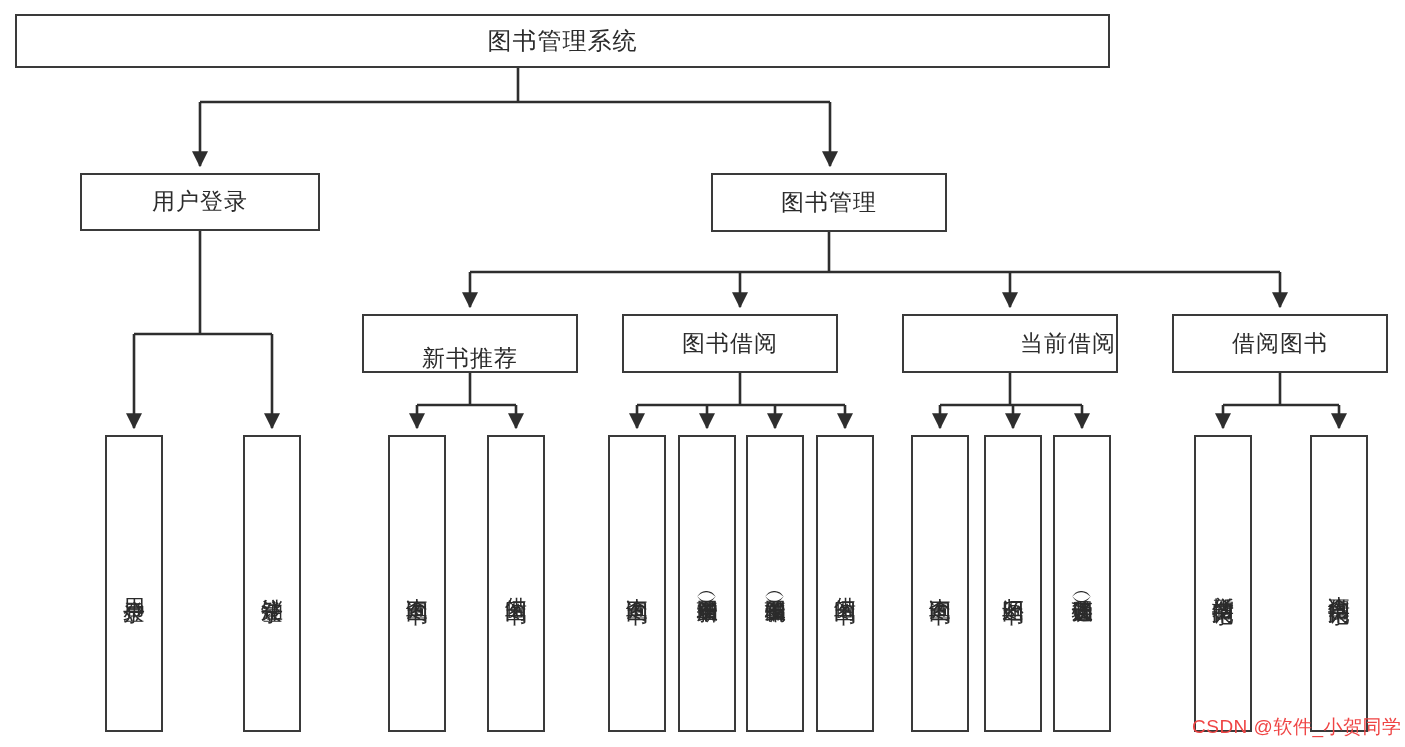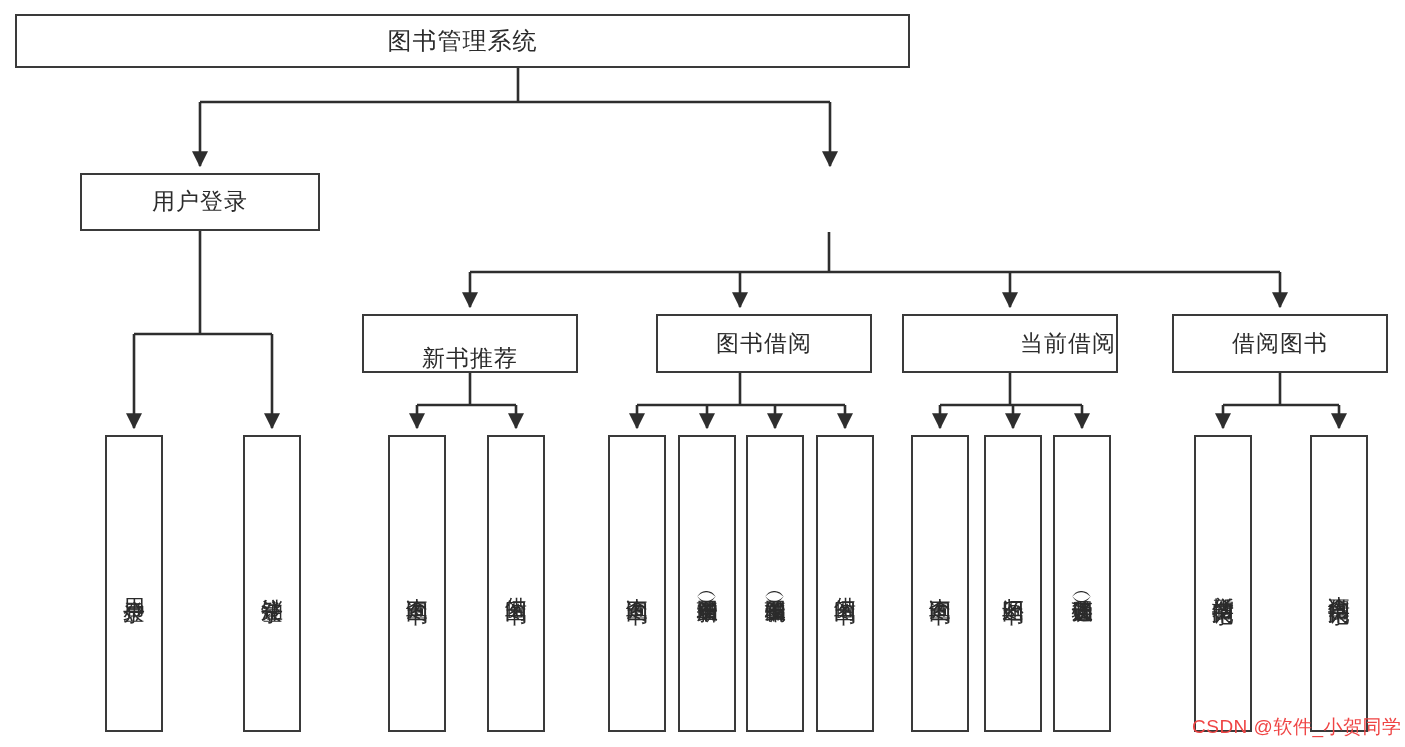--- a/index.html
+++ b/index.html
@@ -118,32 +118,35 @@
       <path d="M 1013 405 L 1013 428" marker-end="url(#arrow)"></path>
       <path d="M 1082 405 L 1082 428" marker-end="url(#arrow)"></path>
 
       <path d="M 1280 373 L 1280 405"></path>
       <path d="M 1223 405 L 1339 405"></path>
       <path d="M 1223 405 L 1223 428" marker-end="url(#arrow)"></path>
       <path d="M 1339 405 L 1339 428" marker-end="url(#arrow)"></path>
     </g>
   </svg>
 
-  <div class="node horiz root" style="left:15px; top:14px; width:895px; height:54px;">
+  <div class="node horiz root" style="left:15px; top:14px; width:1095px; height:54px;">
     <span>图书管理系统</span>
   </div>
 
   <div class="node horiz" style="left:80px; top:173px; width:240px; height:58px;">
     <span>用户登录</span>
   </div>
+  <div class="node horiz" style="left:711px; top:173px; width:236px; height:59px;">
+    <span>图书管理</span>
+  </div>
 
   <div class="node horiz" style="left:362px; top:314px; width:216px; height:59px;align-items:flex-end;">
     <span>新书推荐</span>
   </div>
-  <div class="node horiz" style="left:656px; top:314px; width:216px; height:59px;">
+  <div class="node horiz" style="left:622px; top:314px; width:216px; height:59px;">
     <span>图书借阅</span>
   </div>
   <div class="node horiz" style="left:902px; top:314px; width:216px; height:59px;justify-content:flex-end;">
     <span>当前借阅</span>
   </div>
   <div class="node horiz" style="left:1172px; top:314px; width:216px; height:59px;">
     <span>借阅图书</span>
   </div>
 
   <div class="node vert" style="left:105px; top:435px; width:58px; height:297px;">

